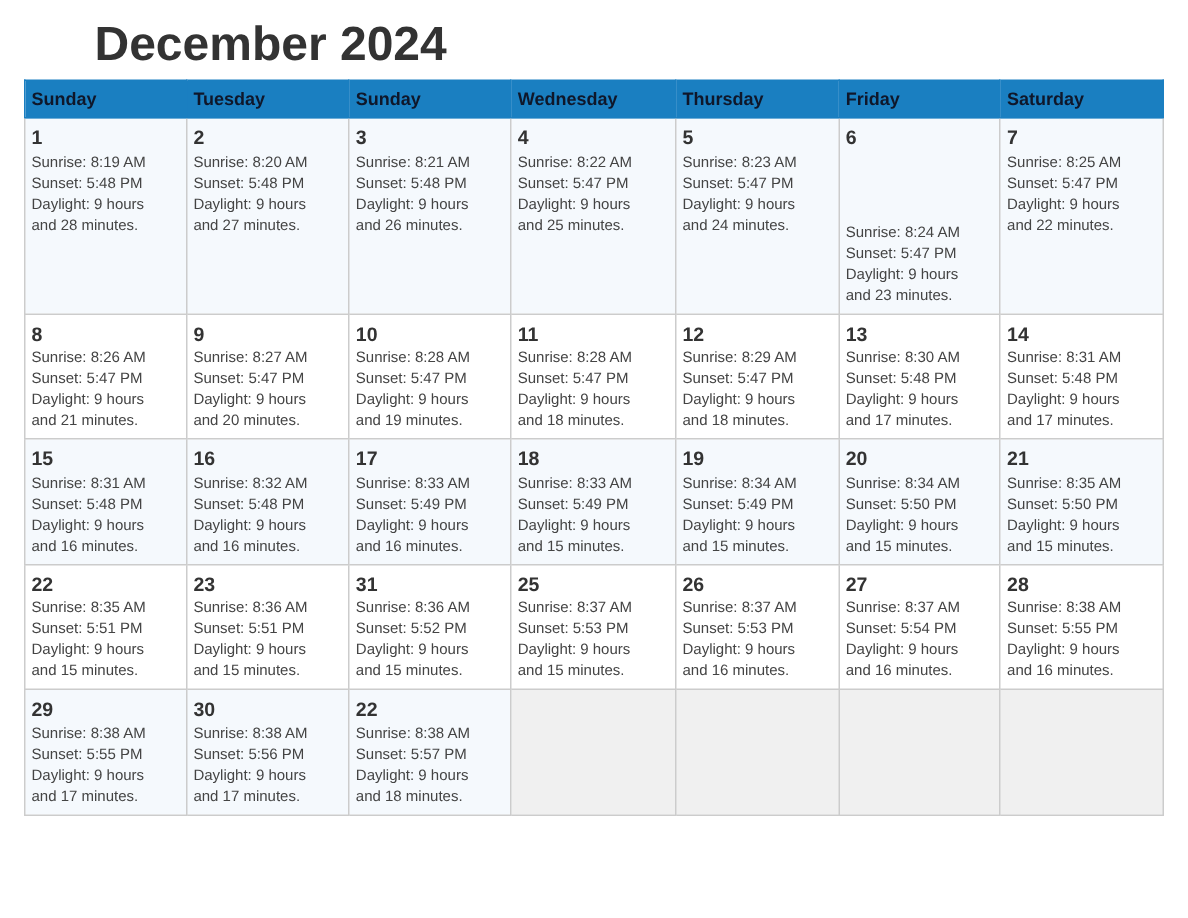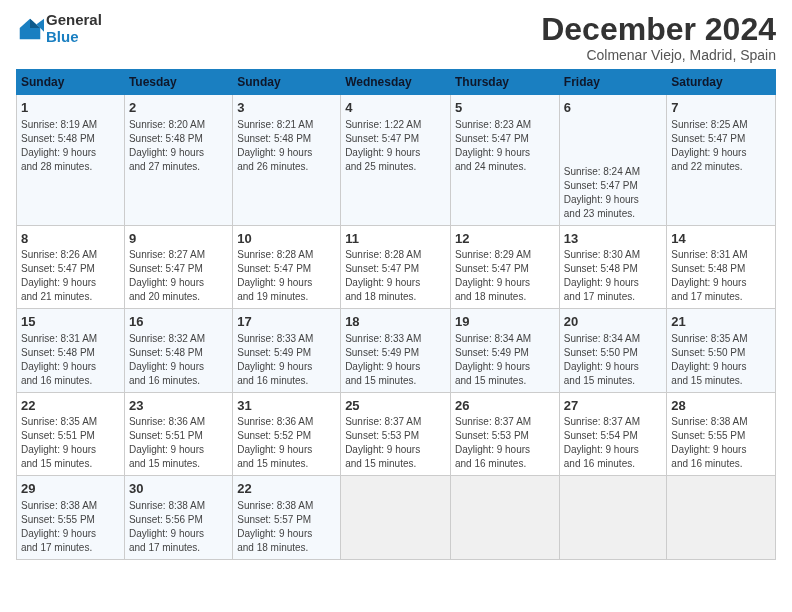--- a/index.html
+++ b/index.html
@@ -87,38 +87,22 @@
       display: flex;
       flex-direction: column;
       align-items: flex-start;
     }
   </style>
 </head>
 <body>
 
 <div class="container">
   <div class="header">
-    <div class="logo-wrapper">
-      <div class="logo">
-        <svg class="logo-icon" viewBox="0 0 30 30">
-          <polygon points="15,4 26,14 26,26 4,26 4,14" fill="#1a7fc1"></polygon>
-          <polygon points="15,4 26,14 15,14" fill="#0d5a8c"></polygon>
-          <polygon points="22,10 30,4 30,18" fill="#1a7fc1"></polygon>
-        </svg>
-        <div>
-          <div style="font-size:15px;font-weight:bold;line-height:1.1;">
-            <span style="color:#333;">General</span><br>
-            <span style="color:#1a7fc1;">Blue</span>
-          </div>
-        </div>
-      </div>
-    </div>
     <div class="title-block">
       <div class="month-title">December 2024</div>
-      <div class="subtitle">Colmenar Viejo, Madrid, Spain</div>
     </div>
   </div>
 
   <table>
     <thead>
       <tr>
         <th>Sunday</th>
         <th>Tuesday</th>
         <th>Sunday</th>
         <th>Wednesday</th>
@@ -145,21 +129,21 @@
           </td>
           <td>
             <span class="day-num">3</span>
             <div class="day-info" style="white-space: pre-line;">Sunrise: 8:21 AM
 Sunset: 5:48 PM
 Daylight: 9 hours
 and 26 minutes.</div>
           </td>
           <td>
             <span class="day-num">4</span>
-            <div class="day-info" style="white-space: pre-line;">Sunrise: 1:22 AM
+            <div class="day-info" style="white-space: pre-line;">Sunrise: 8:22 AM
 Sunset: 5:47 PM
 Daylight: 9 hours
 and 25 minutes.</div>
           </td>
           <td>
             <span class="day-num">5</span>
             <div class="day-info" style="white-space: pre-line;">Sunrise: 8:23 AM
 Sunset: 5:47 PM
 Daylight: 9 hours
 and 24 minutes.</div>

